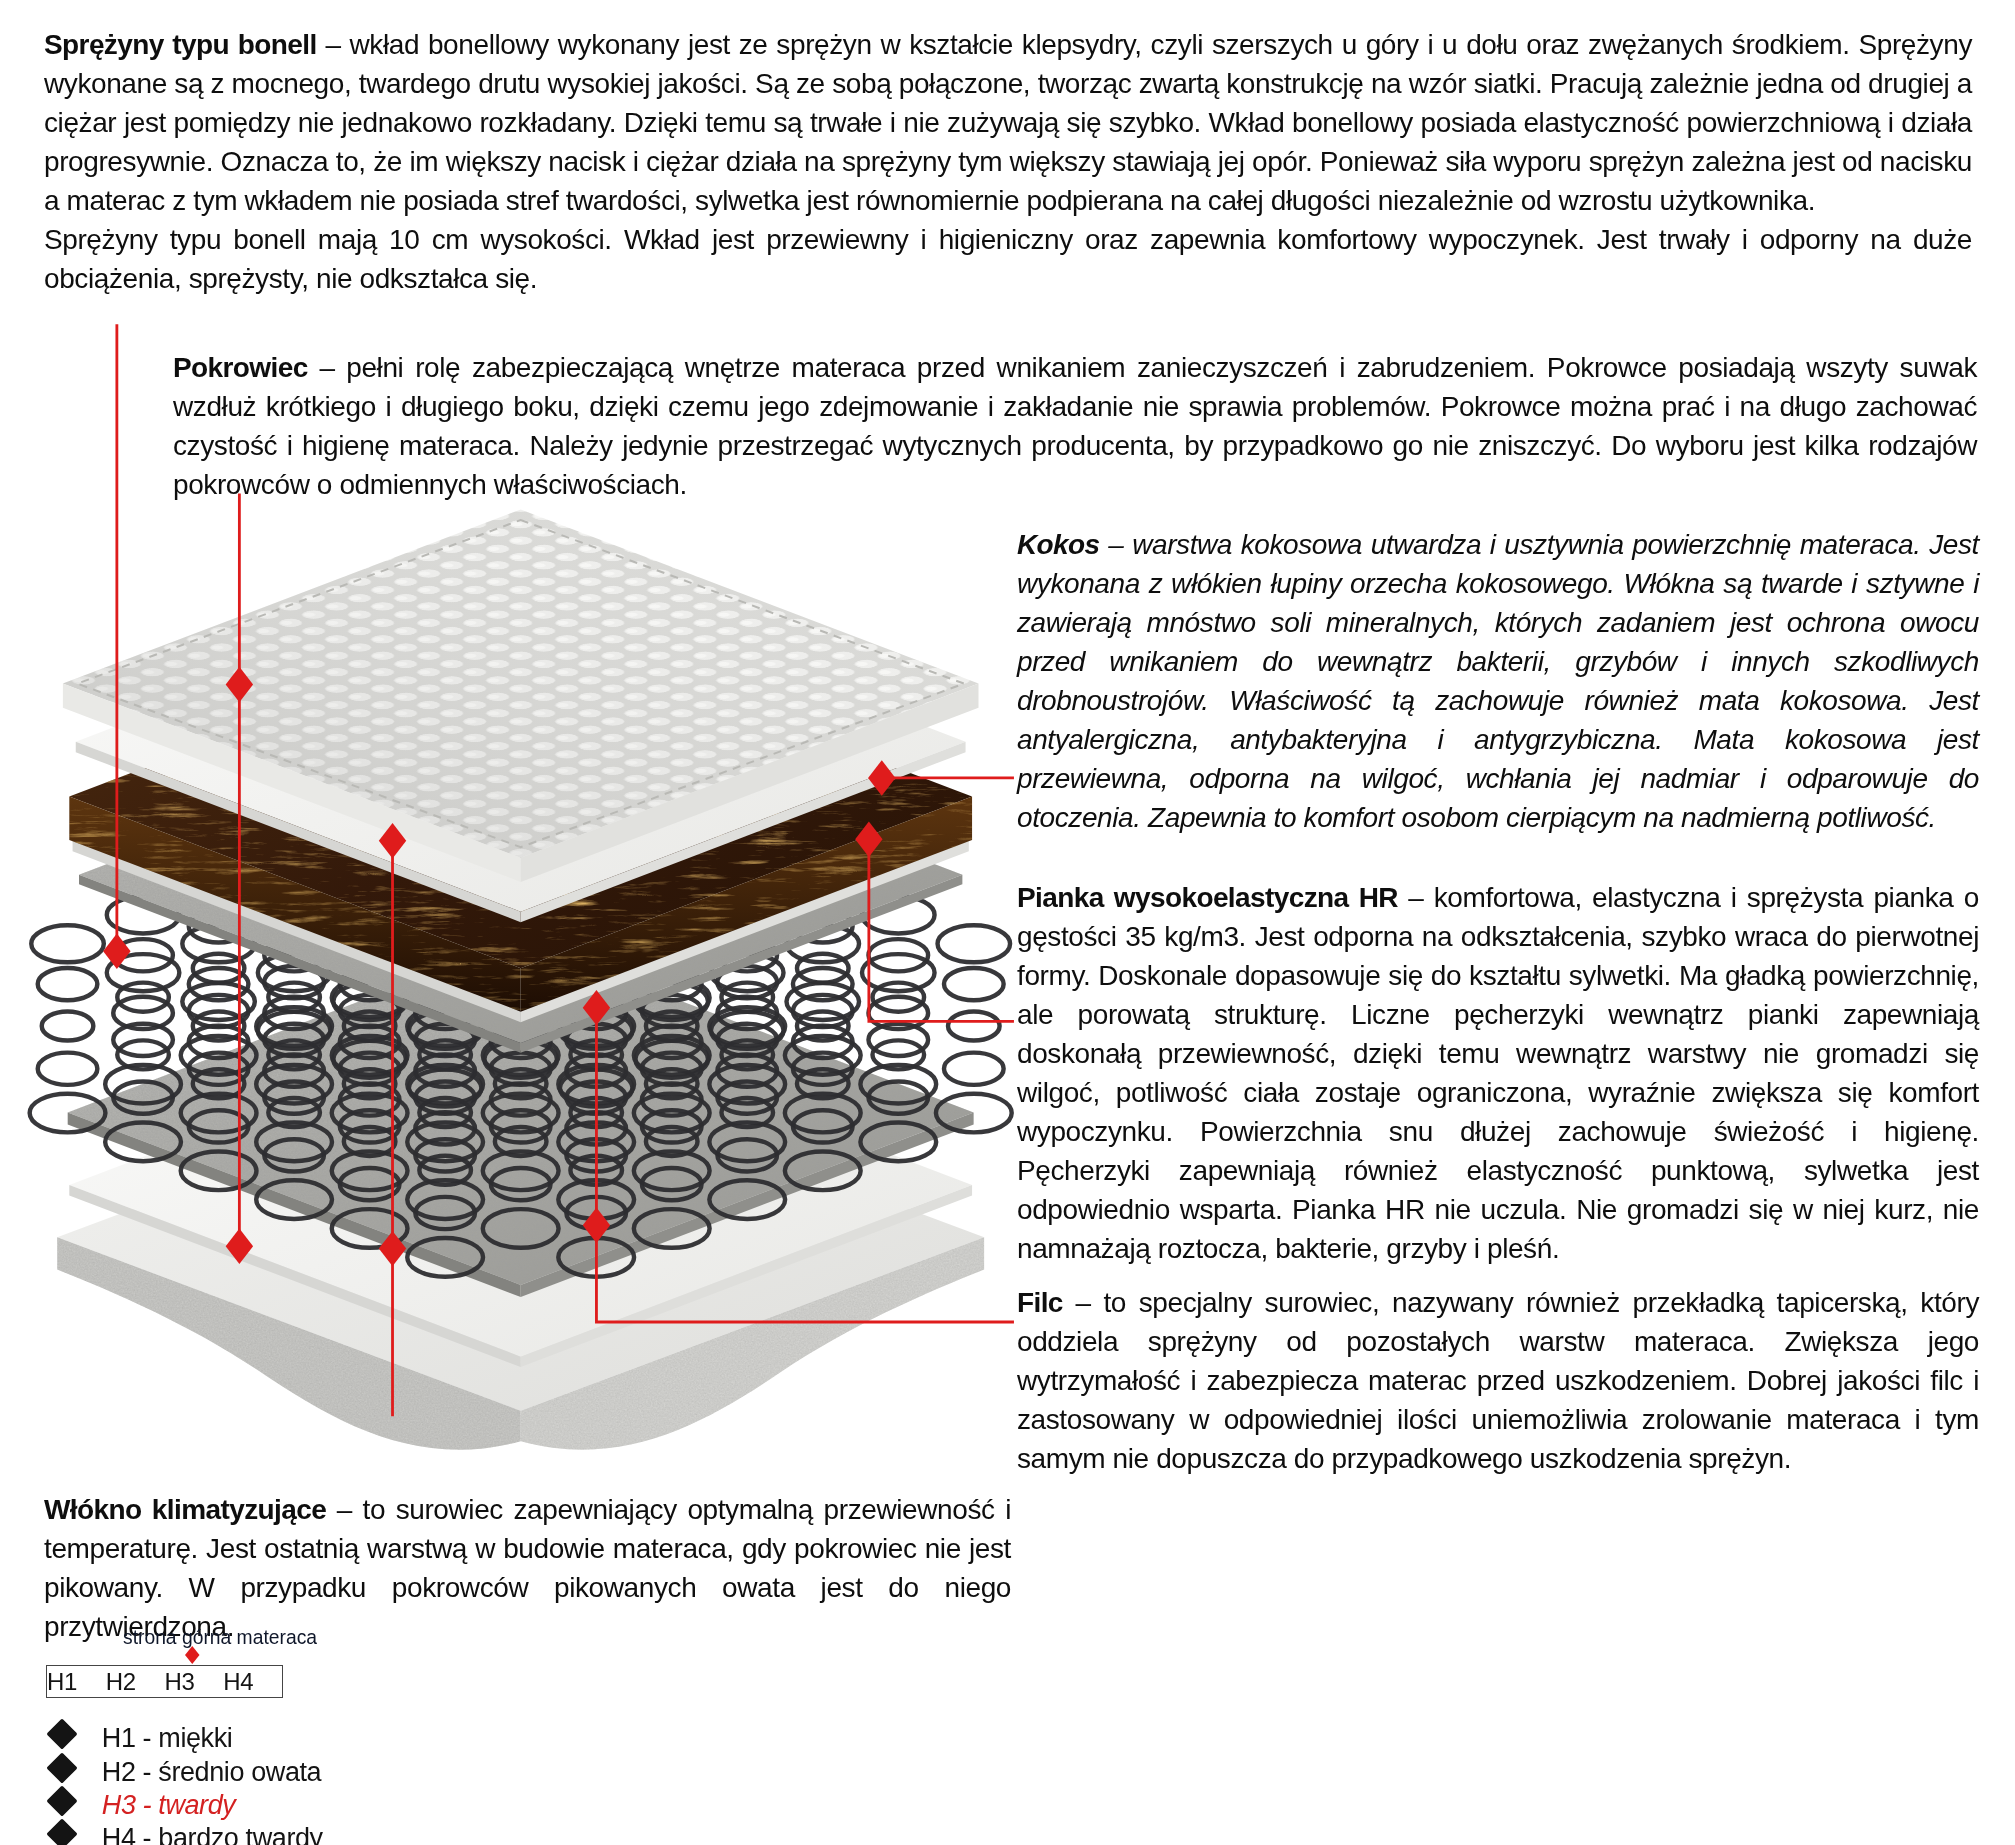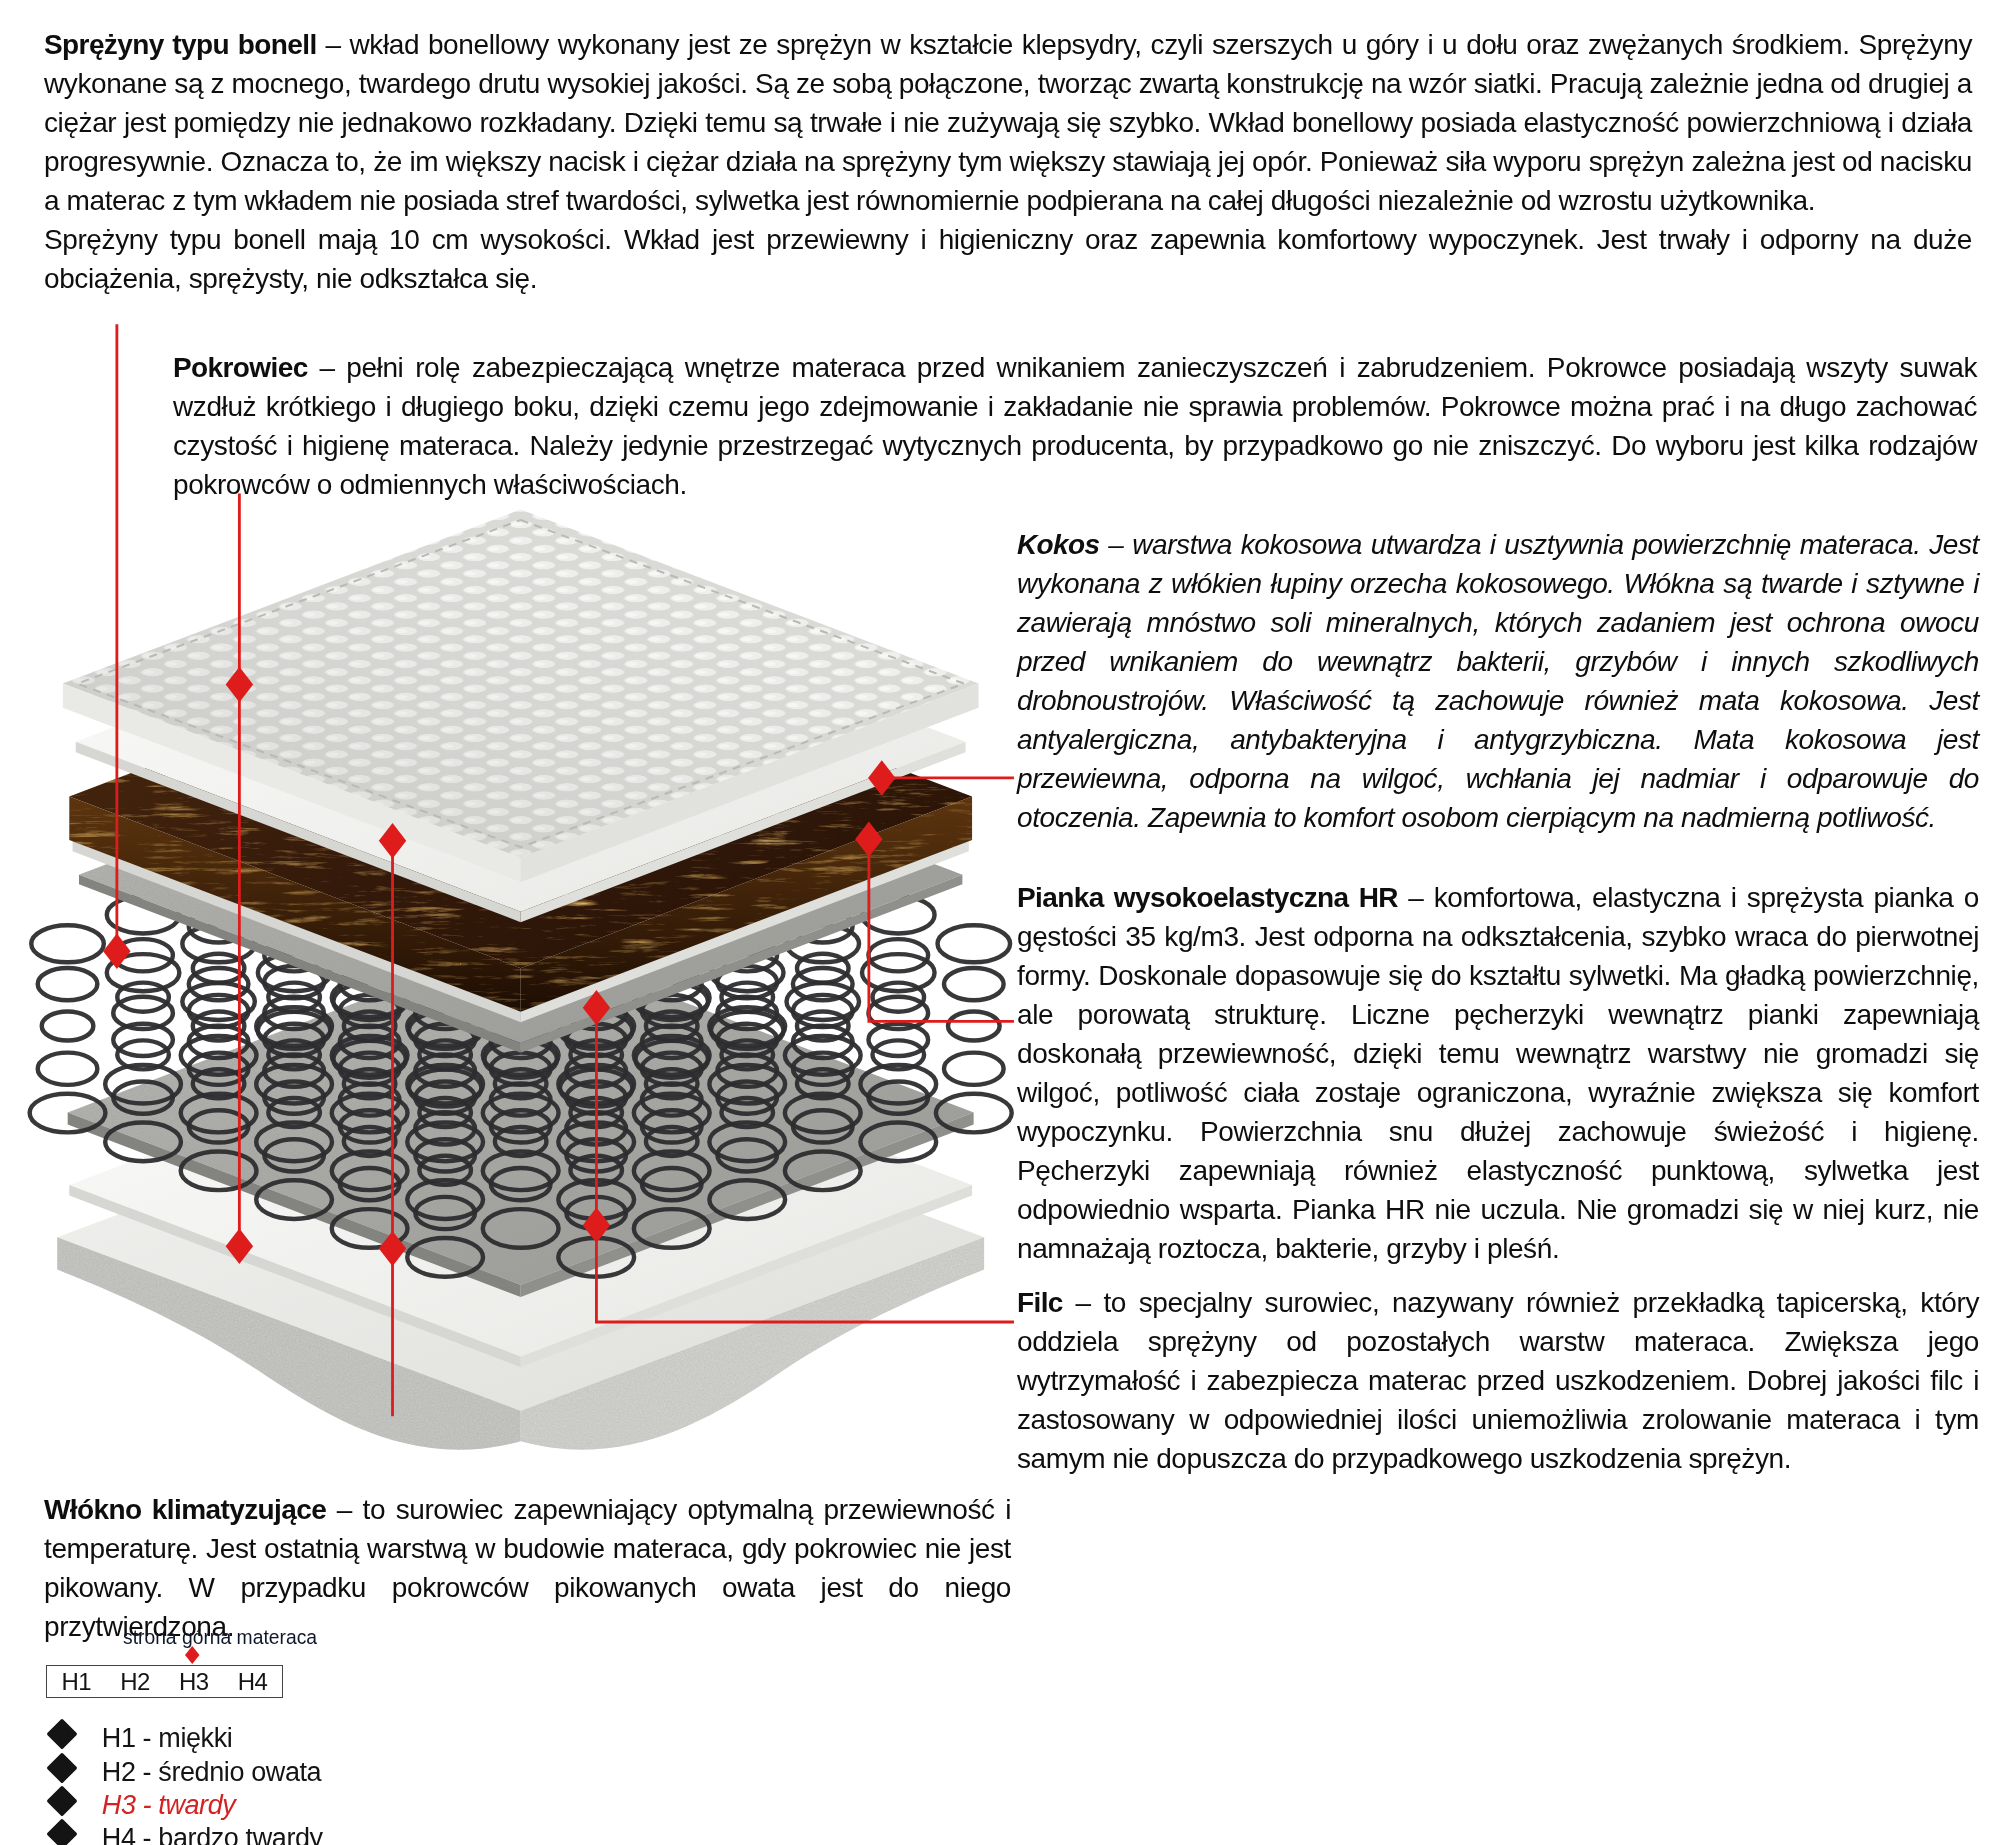--- a/index.html
+++ b/index.html
@@ -26,21 +26,21 @@
     position:absolute;left:185px;top:1646px;width:14.5px;height:18px;
     background:#df1c1c;
     clip-path:polygon(50% 0,100% 50%,50% 100%,0 50%);
   }
   .hw-box{
     position:absolute;left:46px;top:1665px;width:235px;height:31px;
     border:1.6px solid #454545;background:#fff;
     display:flex;align-items:center;
   }
   .hw-cell{
-    flex:1;text-align:center;font-size:24px;color:#141414;letter-spacing:-0.4px;
+    flex:1;text-align:left;font-size:24px;color:#141414;letter-spacing:-0.4px;
   }
   .legend-row{
     position:absolute;left:46px;height:32px;display:flex;align-items:flex-start;
   }
   .legend-row .bullet{
     width:22px;height:22px;background:#141414;transform:rotate(45deg);
     margin-left:4.8px;margin-right:29px;flex:0 0 auto;border-radius:1.6px;
   }
   .legend-row .legend-label{
     font-size:27px;letter-spacing:-0.4px;color:#141414;white-space:nowrap;

